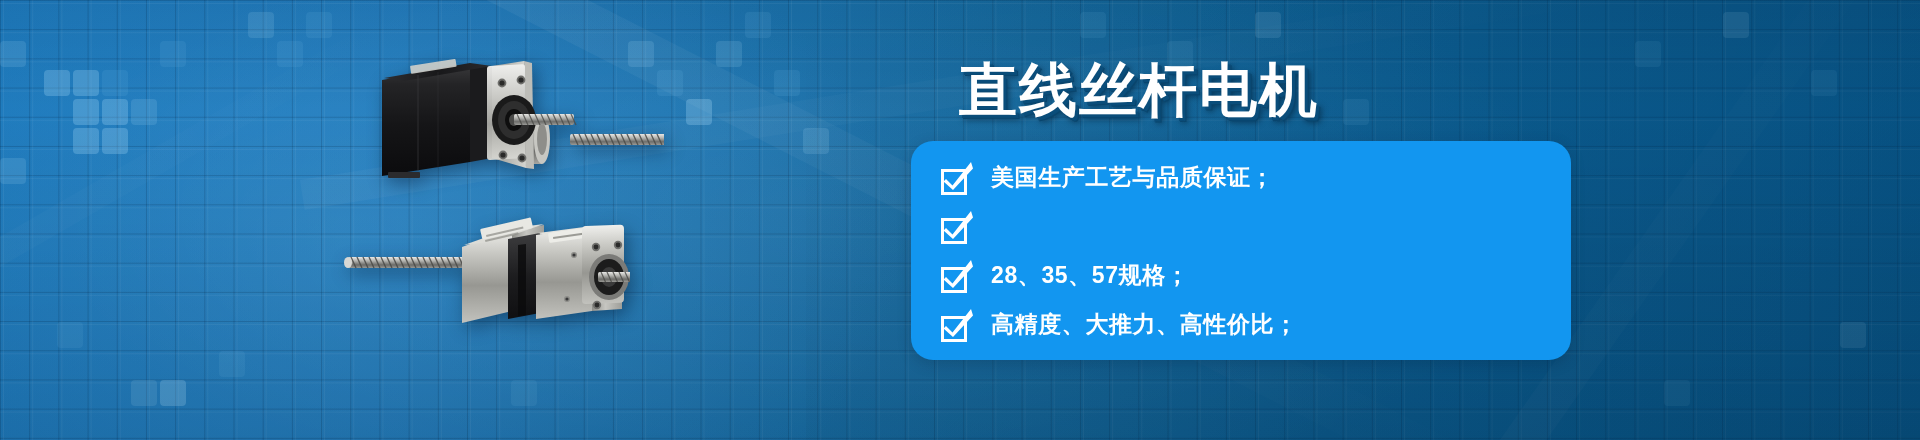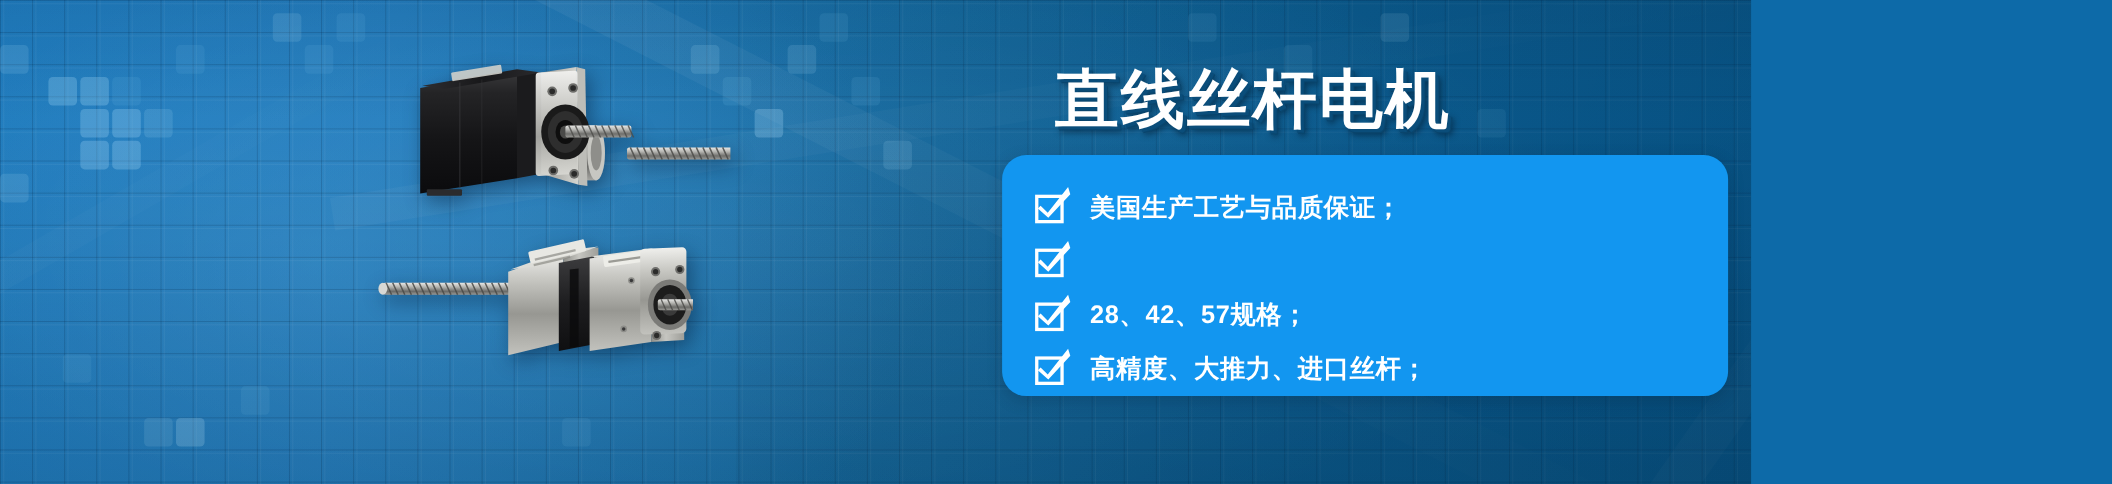--- a/index.html
+++ b/index.html
@@ -5,21 +5,21 @@
   * { margin:0; padding:0; box-sizing:border-box; }
   html,body { width:1920px; height:440px; overflow:hidden; }
   body {
     font-family:"Liberation Sans","DejaVu Sans",sans-serif;
     background:#0d6aa8;
   }
 
   
   .banner{
     position:relative;
-    width:1592px; height:440px;
+    width:1920px; height:440px;
     overflow:hidden;
     background:
       radial-gradient(ellipse 900px 600px at 18% 55%, rgba(60,150,210,.55) 0%, rgba(60,150,210,0) 62%),
       linear-gradient(100deg, #1b77ba 0%, #1a73b5 22%, #12699f 52%, #0c6399 74%, #0a5f95 100%);
   }
 
   
   .grid-layer{
     position:absolute; inset:0;
     background-image:
@@ -74,21 +74,21 @@
 
   .feature-card{
     position:absolute; left:8px; top:141px;
     width:660px; height:219px;
     background:#1296f0;
     border-radius:22px;
     box-shadow:0 4px 14px rgba(0,30,60,.22);
     padding:25px 28px 0 30px;
   }
   .feature-row{
-    display:flex; align-items:center;
+    display:flex; align-items:flex-start;
     height:45px; margin-bottom:4px;
   }
   .chk{
     flex:0 0 auto; width:30px; height:30px;
     position:relative; margin-right:20px;
   }
   .chk .box{
     position:absolute; left:0; top:3px;
     width:26px; height:26px;
     border:3.5px solid #ffffff;
@@ -343,28 +343,28 @@
         </span>
       </div>
 
       <div class="feature-row">
         <span class="chk">
           <span class="box"></span>
           <svg class="mark" width="34" height="34" viewBox="0 0 34 34" xmlns="http://www.w3.org/2000/svg">
             <path d="M6 19 L12.5 25.5 L31 2 L33 8.5 L13 30 L3.5 21.5 Z" fill="#ffffff"></path>
           </svg>
         </span>
-        <span class="feature-text">28、42、57规格；</span>
+        <span class="feature-text">28、35、57规格；</span>
       </div>
 
       <div class="feature-row">
         <span class="chk">
           <span class="box"></span>
           <svg class="mark" width="34" height="34" viewBox="0 0 34 34" xmlns="http://www.w3.org/2000/svg">
             <path d="M6 19 L12.5 25.5 L31 2 L33 8.5 L13 30 L3.5 21.5 Z" fill="#ffffff"></path>
           </svg>
         </span>
-        <span class="feature-text">高精度、大推力、进口丝杆；</span>
+        <span class="feature-text">高精度、大推力、高性价比；</span>
       </div>
 
     </div>
   </div>
 </div>
 
 </body></html>

